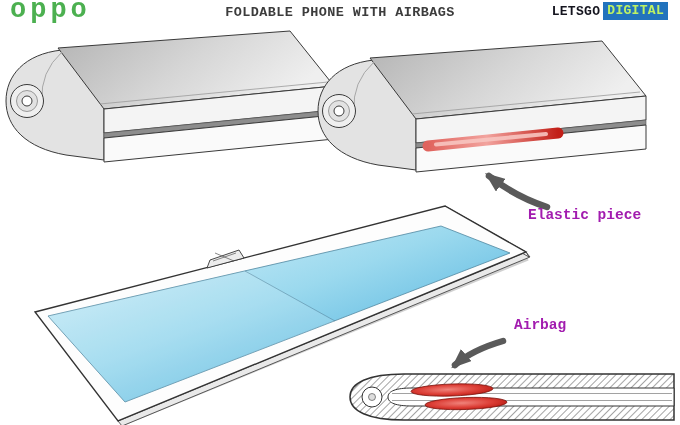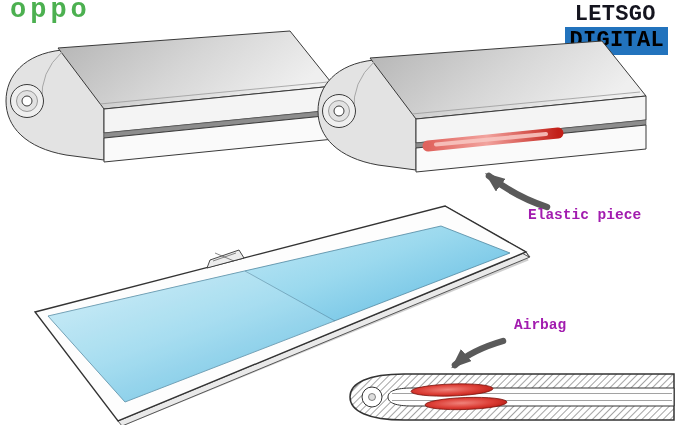--- a/index.html
+++ b/index.html
@@ -11,41 +11,42 @@
     position:absolute;left:10px;top:-4px;
     font-weight:700;font-size:27px;letter-spacing:4px;color:#4cb050;
     line-height:28px;
   }
   .hdr-title{
     position:absolute;left:0;right:0;top:5px;text-align:center;
     font-weight:700;font-size:13.5px;letter-spacing:.4px;color:#3c3c3c;
   }
   .hdr-brand{
     position:absolute;right:12px;top:2px;display:flex;align-items:center;
-    font-weight:700;font-size:22px;letter-spacing:.3px;flex-direction:column;
+    font-weight:700;font-size:13px;letter-spacing:.3px;
   }
   .hdr-brand .name{color:#15151f;}
   .hdr-brand .suffix{
-    background:#2273bd;color:#000000;margin-left:3px;
+    background:#2273bd;color:#bef264;margin-left:3px;
     padding:1px 4px 2px 4px;
   }
   .fig{position:absolute;left:0;top:0;}
   .anno{
     position:absolute;font-weight:700;font-size:14.5px;color:#a21caf;
     white-space:nowrap;
   }
   .anno.elastic{left:528px;top:207px;}
   .anno.airbag{left:514px;top:317px;text-align:center;}
 </style>
 </head>
 <body>
 
 <div id="stage">
 
   <div class="hdr-logo">oppo</div>
+  <div class="hdr-title">FOLDABLE PHONE WITH AIRBAGS</div>
   <div class="hdr-brand">
     <span class="name">LETSGO</span>
     <span class="suffix">DIGITAL</span>
   </div>
 
   <svg class="fig" width="680" height="425" viewBox="0 0 680 425" xmlns="http://www.w3.org/2000/svg" xmlns:xlink="http://www.w3.org/1999/xlink">
     <defs>
       <linearGradient id="topFaceGrad" x1="0%" y1="0%" x2="100%" y2="35%">
         <stop offset="0%" stop-color="#b3b3b3"></stop>
         <stop offset="55%" stop-color="#d6d6d6"></stop>

